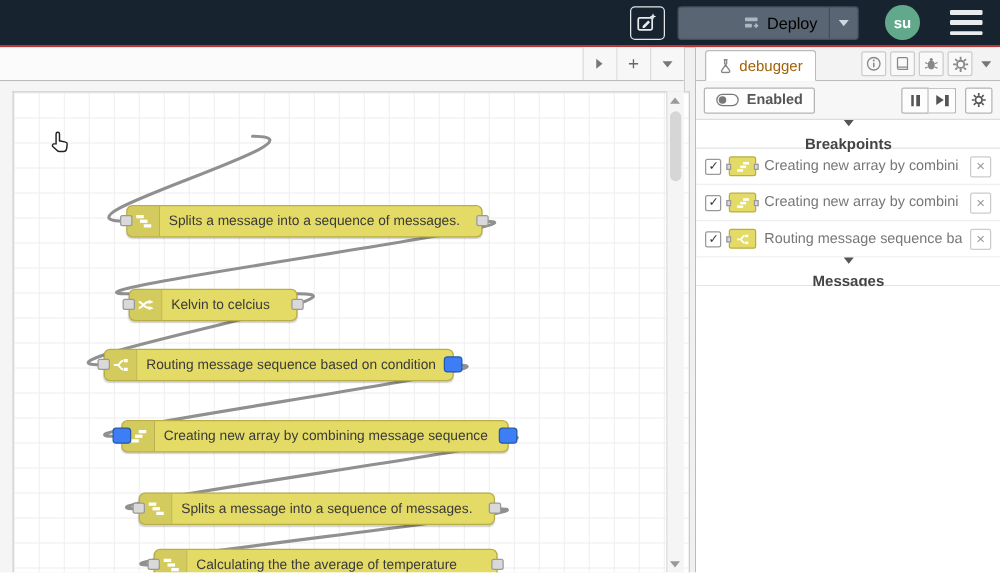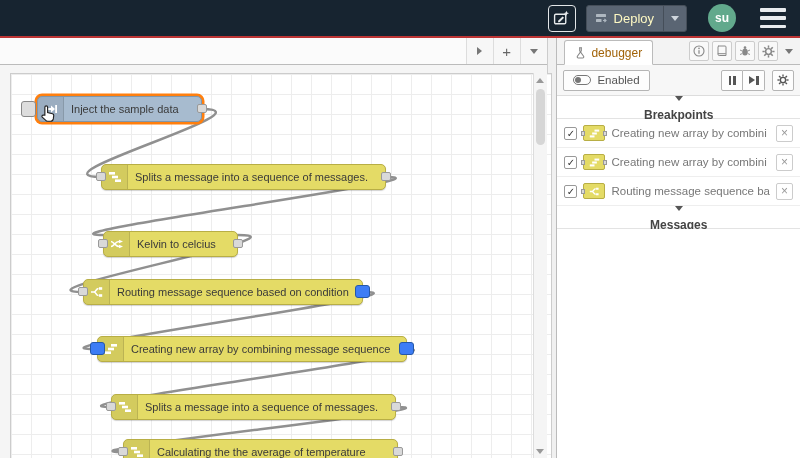--- a/index.html
+++ b/index.html
@@ -6,21 +6,21 @@
   html,body { width: 800px; height: 458px; overflow: hidden;
     font-family: "Liberation Sans", sans-serif; background:#fff; }
 
   
   .header { height:36px; background:#172430; display:flex; align-items:center; }
   .alert-line { height:2px; background:#bd3434; }
   .hdr-right { margin-left:auto; display:flex; align-items:center; margin-right:14px; }
   .asst-btn { width:28px; height:27px; border:1px solid #e3e6e8; border-radius:4px;
     display:flex; align-items:center; justify-content:center; background:transparent; cursor:pointer; }
   .deploy { margin-left:10px; height:27px; background:#5a6573; border:1px solid #454e59;
-    border-radius:3px; display:flex; align-items:center; color:#fef9c3; font-size:13px; cursor:pointer; }
+    border-radius:3px; display:flex; align-items:center; color:#000000; font-size:13px; cursor:pointer;padding-left:44px; }
   .deploy .dep-ico { display:flex; margin:0 6px 0 8px; }
   .dep-sep { width:1px; height:100%; background:#454e59; margin-left:9px; }
   .dep-caret { width:22px; height:100%; display:flex; align-items:center; justify-content:center; }
   .avatar { margin-left:21px; width:28px; height:28px; border-radius:50%; background:#62a98c;
     color:#fff; font-size:12px; font-weight:bold; display:flex; align-items:center; justify-content:center; cursor:pointer; }
   .menu-btn { margin-left:24px; width:26px; height:20px; display:flex; flex-direction:column;
     justify-content:space-between; cursor:pointer; }
   .menu-btn i { display:block; height:3.5px; background:#e8ebee; border-radius:1px; }
 
   
@@ -79,21 +79,21 @@
     border-radius:3px 3px 0 0; padding:0 10px; display:flex; align-items:center; gap:5px;
     font-size:12px; color:#a16207; cursor:pointer; z-index:2; }
   .sb-tabicons { margin-left:auto; display:flex; align-items:center; margin-right:4px; padding-bottom:3px; }
   .icon-btn { width:20px; height:20px; border:1px solid #ccc; border-radius:2px; background:#f9f9f9;
     display:flex; align-items:center; justify-content:center; margin-left:3px; cursor:pointer; }
   .sb-caret { width:15px; display:flex; justify-content:center; margin-left:3px; cursor:pointer; }
 
   .sb-toolbar { height:31px; background:#f7f7f7; border-bottom:1px solid #ddd;
     display:flex; align-items:center; padding:0 6px; }
   .enabled-btn { height:21px; border:1px solid #b5b5b5; border-radius:2px; background:#fdfdfd;
-    display:flex; align-items:center; gap:6px; padding:0 9px; font-size:11.5px; color:#555; cursor:pointer; }
+    display:flex; align-items:center; gap:6px; padding:0 9px; font-size:11.5px; color:#555; cursor:pointer;font-weight:bold; }
   .toggle { width:18px; height:10px; border:1px solid #777; border-radius:5px; position:relative; display:inline-block; }
   .toggle .knob { position:absolute; left:1px; top:1px; width:6px; height:6px; background:#777; border-radius:50%; }
   .sb-toolbar-right { margin-left:auto; display:flex; align-items:center; }
   .grp { display:flex; }
   .tool-btn { width:22px; height:21px; border:1px solid #b5b5b5; background:#fdfdfd;
     display:flex; align-items:center; justify-content:center; cursor:pointer; }
   .grp .tool-btn + .tool-btn { border-left:none; }
   .tool-btn.single { margin-left:7px; border-radius:2px; }
   .pause-ico { display:flex; gap:2px; } .pause-ico i { width:2.5px; height:9px; background:#555; display:block; }
   .step-ico { display:flex; align-items:center; }
@@ -176,32 +176,20 @@
       <div class="canvas">
         <svg class="wires" width="542" height="385">
           <path d="M191,35 C265,35 16,103 90,103"></path>
           <path d="M375,103 C455,103 12,161 92,161"></path>
           <path d="M227,161 C305,161 -5,218 72,218"></path>
           <path d="M352,218 C435,218 5,275 82,275"></path>
           <path d="M392,275 C478,275 18,333 100,333"></path>
           <path d="M385,333 C465,333 30,378 112,378"></path>
         </svg>
 
-        <div class="node inject selected" style="left:26px;top:22px;width:165px">
-          <span class="inject-btn"></span>
-          <div class="nicon">
-            <svg width="14" height="14" viewBox="0 0 14 14">
-              <path d="M1.5 7 h6" stroke="#fff" stroke-width="2"></path>
-              <path d="M7 3.5 L11 7 L7 10.5 Z" fill="#fff"></path>
-              <rect x="11.2" y="3" width="1.8" height="8" fill="#fff"></rect>
-            </svg>
-          </div>
-          <div class="nlabel">Inject the sample data</div>
-          <span class="port out"></span>
-        </div>
 
         <div class="node" style="left:90px;top:90px;width:285px">
           <span class="port in"></span>
           <div class="nicon">
             <svg width="14" height="14" viewBox="0 0 14 14">
               <rect x="1" y="2" width="6" height="2.6" fill="#fff"></rect>
               <rect x="4" y="5.7" width="6" height="2.6" fill="#fff"></rect>
               <rect x="7" y="9.4" width="6" height="2.6" fill="#fff"></rect>
             </svg>
           </div>

